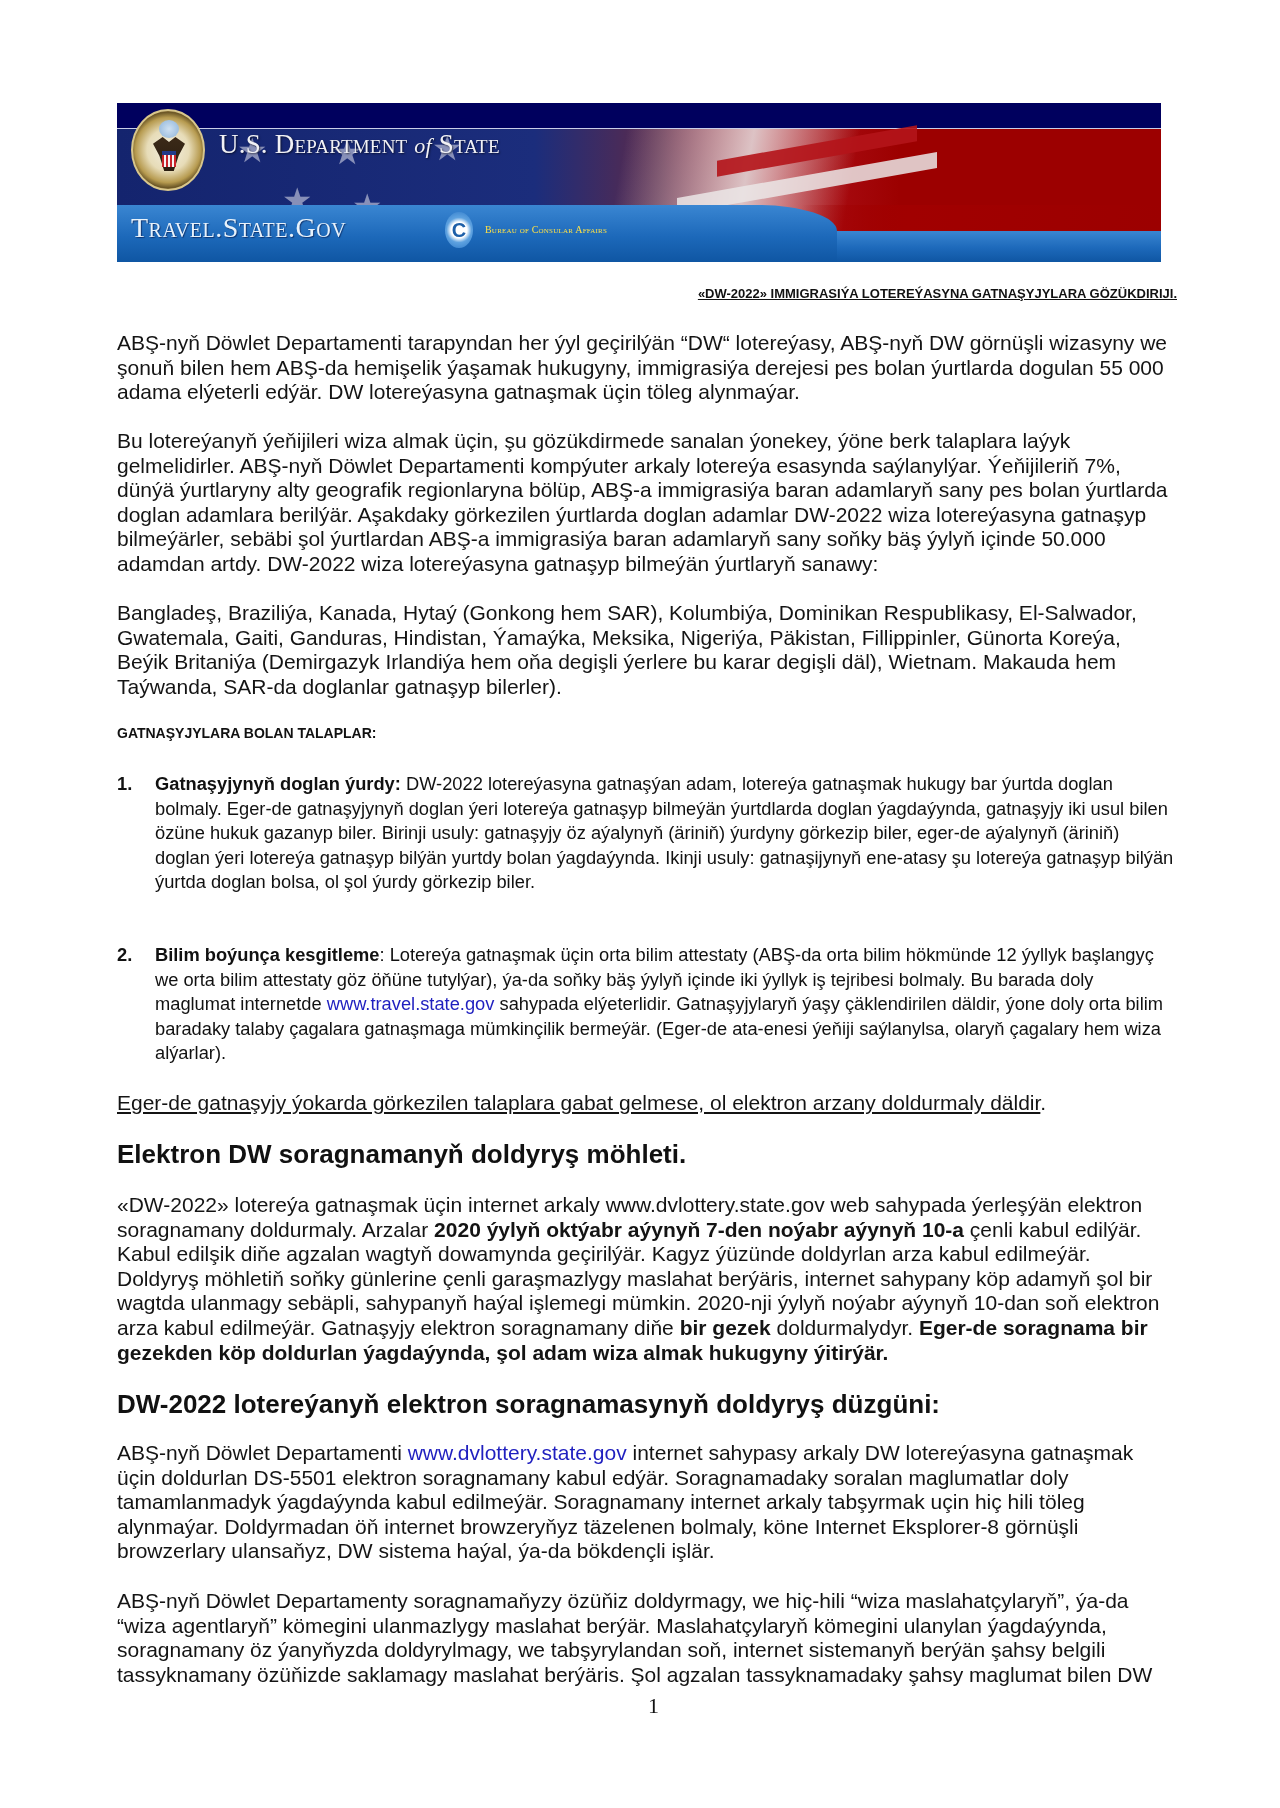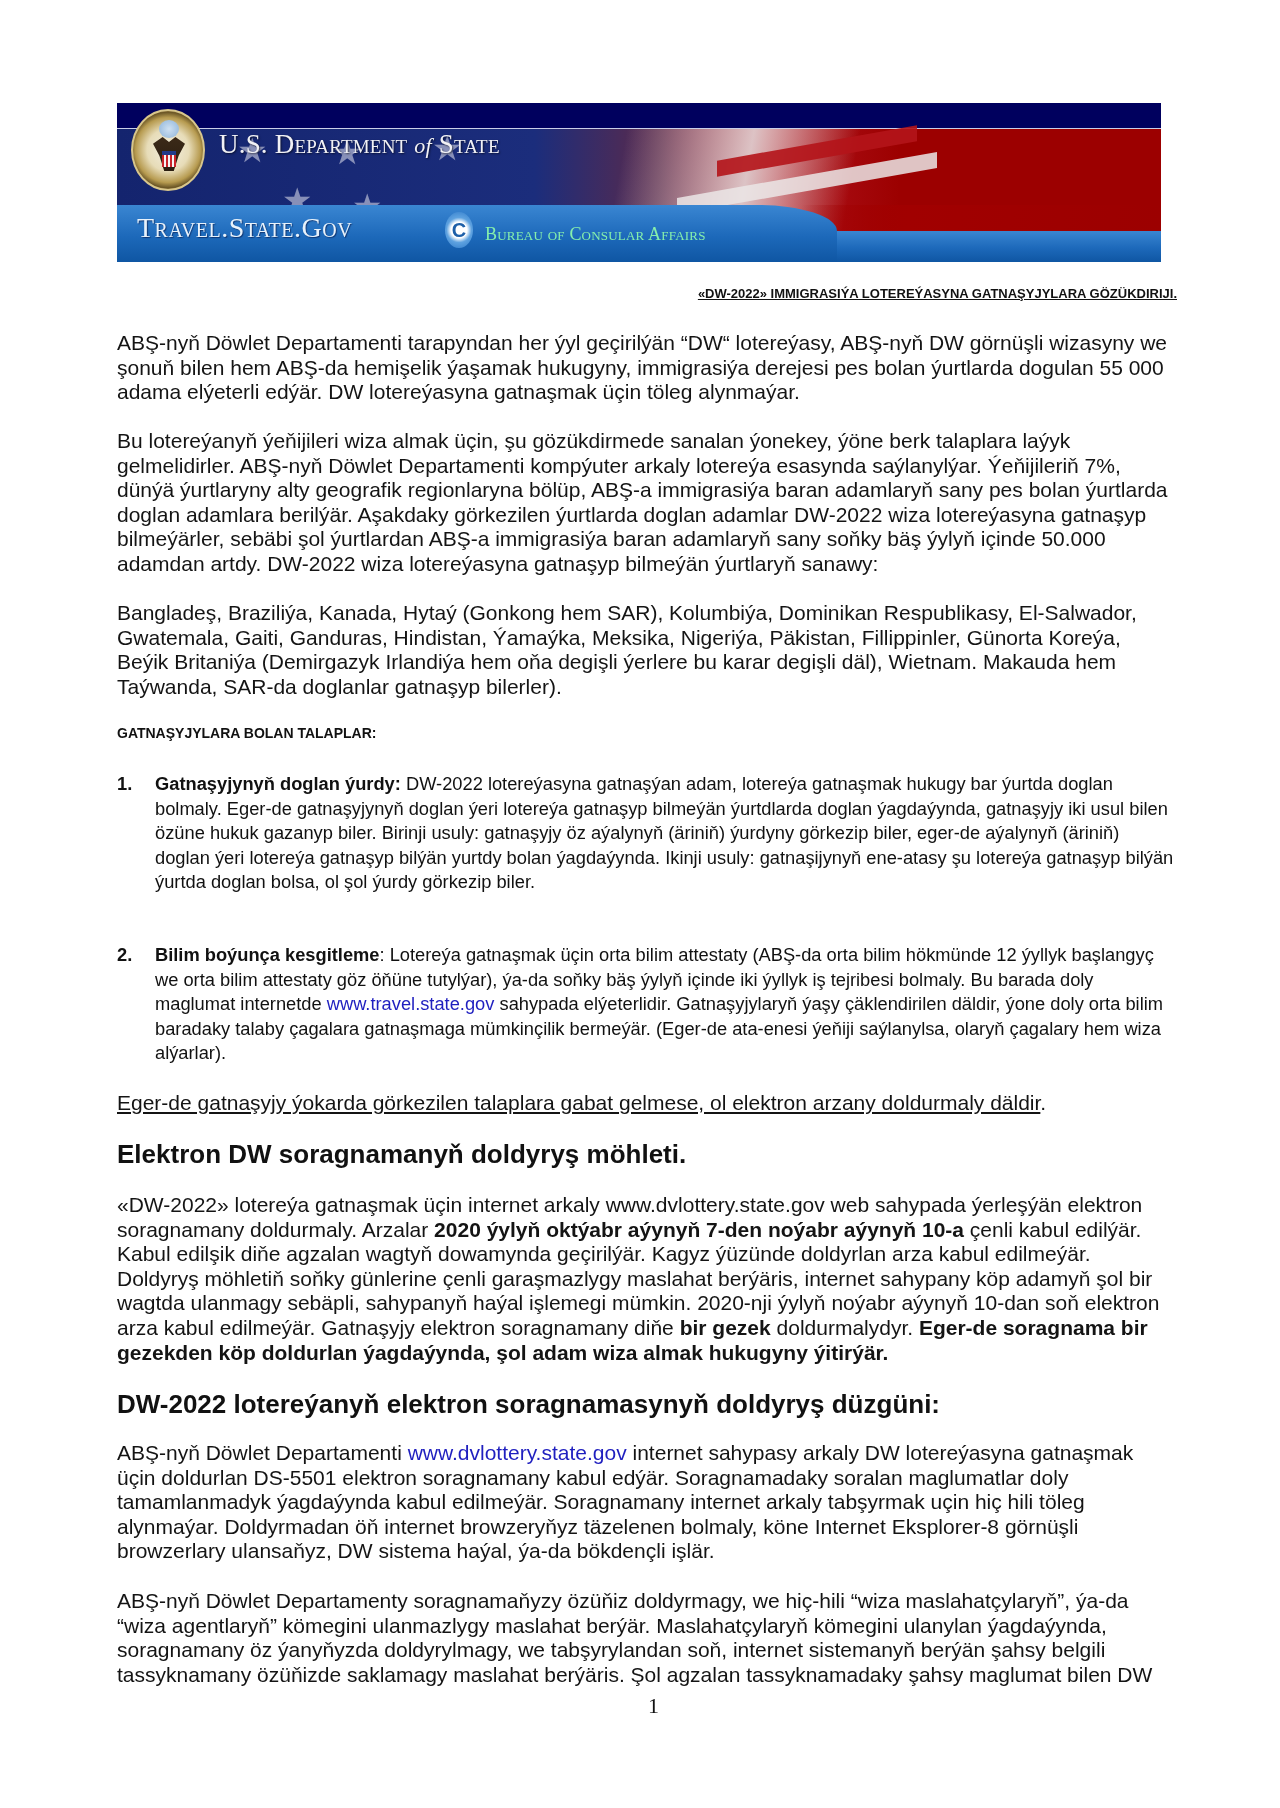--- a/index.html
+++ b/index.html
@@ -61,22 +61,22 @@
     font-family: "Liberation Serif", serif; font-size: 28px; letter-spacing: 0.5px;
     text-shadow: 1px 1px 1px rgba(0,0,40,0.5);
   }
   .ca-logo {
     position: absolute; left: 328px; top: 109px; width: 28px; height: 36px; border-radius: 50%;
     background: radial-gradient(circle, #ffffff 0%, #ffffff 35%, #5ea2e0 55%, #2c78c8 100%);
     color: #1d5fa8; font-weight: bold; font-size: 20px; text-align: center; line-height: 36px;
     font-family: "Liberation Sans", sans-serif;
   }
   .bureau {
-    position: absolute; left: 368px; top: 121px; color: #86efac;
-    font-family: "Liberation Serif", serif; font-size: 18px; letter-spacing: 0.2px;
+    position: absolute; left: 368px; top: 121px; color: #fde047;
+    font-family: "Liberation Serif", serif; font-size: 10px; letter-spacing: 0.2px;
   }
 
   
   .doc { position: absolute; left: 117px; top: 0; width: 1060px; }
   .p { position: absolute; left: 0; width: 1060px; font-size: 21px; line-height: 24.6px; color: #141414; }
   .title {
     position: absolute; left: 0; width: 1060px; top: 286px; text-align: right;
     font-weight: bold; font-size: 13px; color: #111; text-decoration: underline;
   }
   .h-section { position: absolute; left: 0; font-weight: bold; font-size: 14px; color: #111; }
@@ -112,21 +112,21 @@
 
   <div class="seal">
     <div class="halo"></div>
     <div class="eagle"></div>
     <div class="shield"></div>
   </div>
 
   <div class="dept-title">
     <span style="font-variant: small-caps;">U.S. Department </span><span class="of">of</span><span style="font-variant: small-caps; margin-top: 8px;"> State</span>
   </div>
-  <div class="travel-title" style="font-variant: small-caps; margin-left: 6px;">Travel.State.Gov</div>
+  <div class="travel-title" style="font-variant: small-caps;">Travel.State.Gov</div>
   <div class="ca-logo">C</div>
   <div class="bureau" style="font-variant: small-caps;">Bureau of Consular Affairs</div>
 </div>
 
 <div class="doc">
   <div class="title">«DW-2022» IMMIGRASIÝA LOTEREÝASYNA GATNAŞYJYLARA  GÖZÜKDIRIJI.</div>
 
   <div class="p" style="top:331px;">ABŞ-nyň Döwlet Departamenti tarapyndan her ýyl geçirilýän “DW“ lotereýasy, ABŞ-nyň DW görnüşli wizasyny we şonuň bilen hem ABŞ-da hemişelik ýaşamak hukugyny, immigrasiýa derejesi pes bolan ýurtlarda dogulan 55 000 adama elýeterli edýär.  DW lotereýasyna gatnaşmak üçin töleg alynmaýar.</div>
 
   <div class="p" style="top:429px;">Bu lotereýanyň ýeňijileri wiza almak üçin, şu gözükdirmede sanalan ýonekey, ýöne berk talaplara laýyk gelmelidirler. ABŞ-nyň Döwlet Departamenti kompýuter arkaly lotereýa esasynda saýlanylýar.  Ýeňijileriň 7%, dünýä ýurtlaryny alty geografik regionlaryna bölüp, ABŞ-a immigrasiýa baran adamlaryň sany pes bolan ýurtlarda doglan adamlara berilýär. Aşakdaky görkezilen ýurtlarda doglan adamlar DW-2022 wiza lotereýasyna gatnaşyp bilmeýärler, sebäbi şol ýurtlardan ABŞ-a immigrasiýa baran adamlaryň sany soňky bäş ýylyň içinde 50.000 adamdan artdy. DW-2022 wiza lotereýasyna gatnaşyp bilmeýän ýurtlaryň sanawy:</div>

